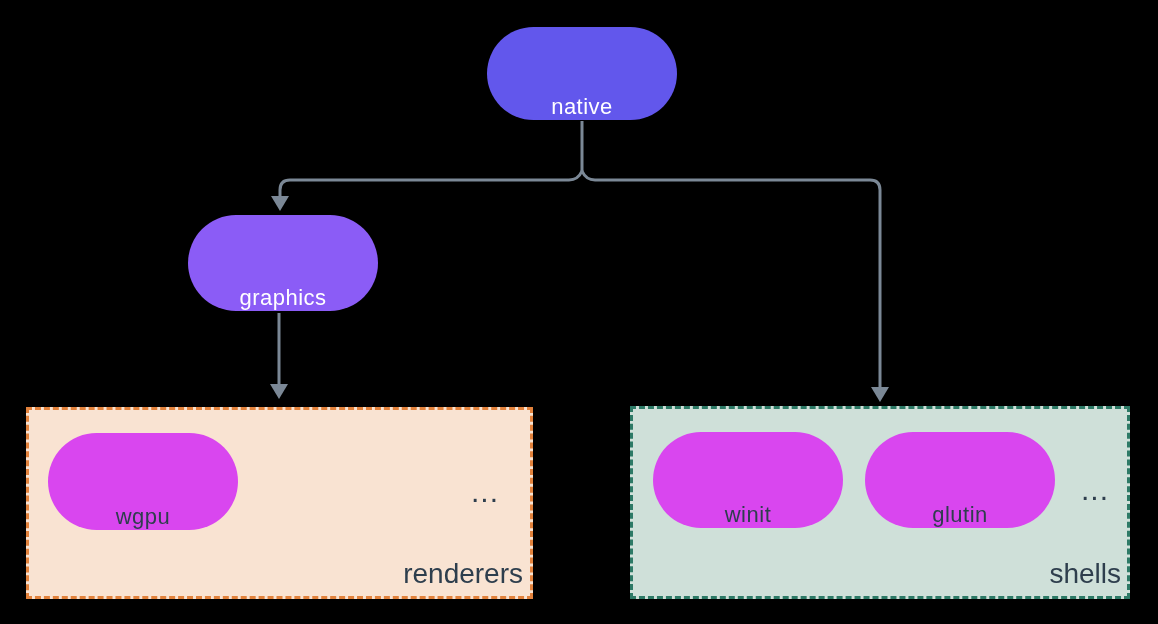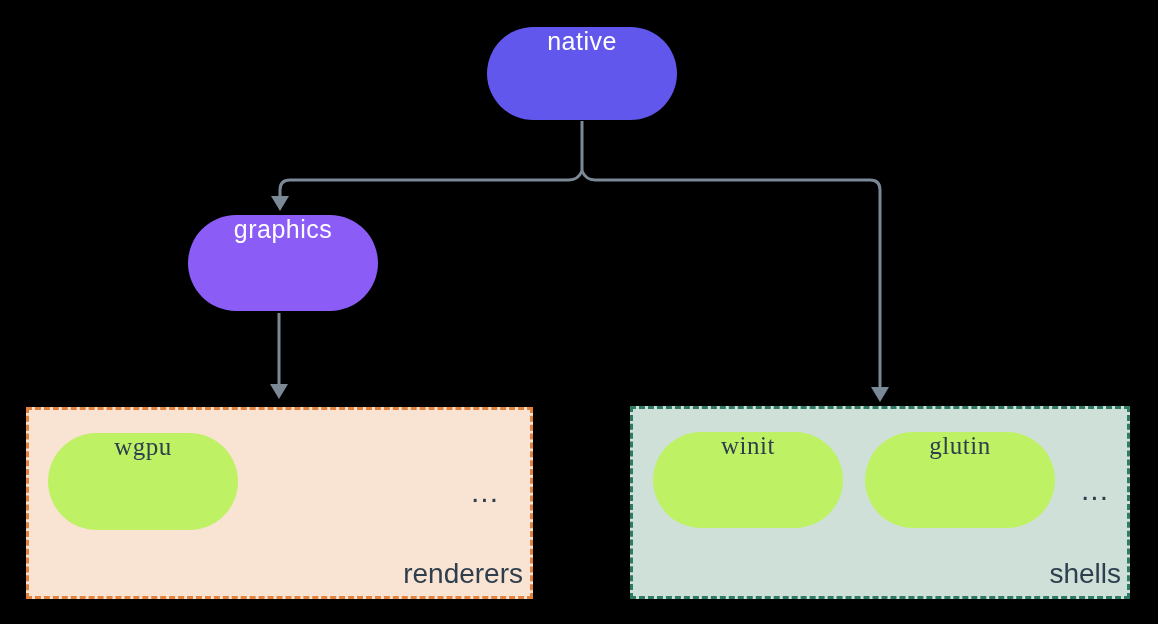--- a/index.html
+++ b/index.html
@@ -11,24 +11,24 @@
     position: relative;
     width: 1158px;
     height: 624px;
     background: #000000;
     overflow: hidden;
     font-family: "Liberation Sans", sans-serif;
   }
   .pill {
     position: absolute;
     display: flex;
-    align-items: flex-start;
+    align-items: flex-end;
     justify-content: center;
     border-radius: 999px;
-    font-size: 25px;
+    font-size: 22px;
     letter-spacing: 0.5px;
   }
   .node-pill {
     color: #ffffff;
   }
   #node-native {
     left: 487px; top: 27px; width: 190px; height: 93px;
     background: #6257ec;
   }
   #node-graphics {
@@ -43,23 +43,22 @@
     left: 26px; top: 407px; width: 507px; height: 192px;
     background: #f9e3d2;
     border: 3px dashed #e2823c;
   }
   #group-shells {
     left: 630px; top: 406px; width: 500px; height: 193px;
     background: #cfe0d9;
     border: 3px dashed #2d7a66;
   }
   .item-pill {
-    background: #bef264;
+    background: #d946ef;
     color: #2e3e4d;
-    font-family: Liberation Serif, serif;
   }
   #pill-wgpu   { left: 48px;  top: 433px; width: 190px; height: 97px; }
   #pill-glow   { left: 263px; top: 433px; width: 188px; height: 97px; }
   #pill-winit  { left: 653px; top: 432px; width: 190px; height: 96px; }
   #pill-glutin { left: 865px; top: 432px; width: 190px; height: 96px; }
   .ellipsis {
     position: absolute;
     display: flex;
     align-items: center;
     justify-content: center;

